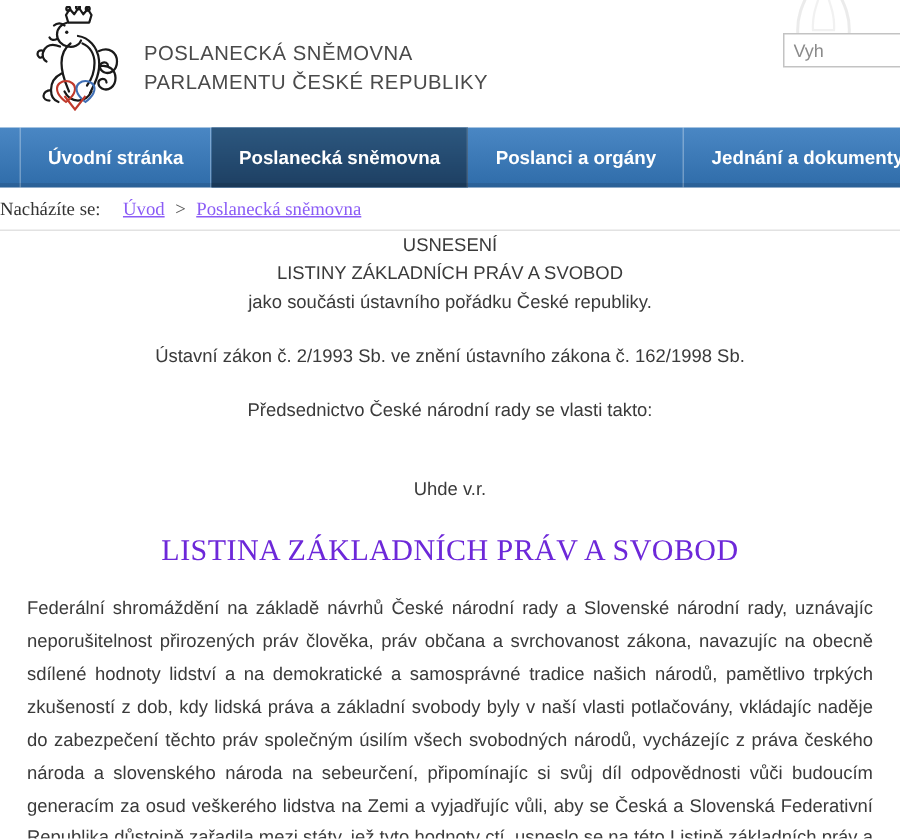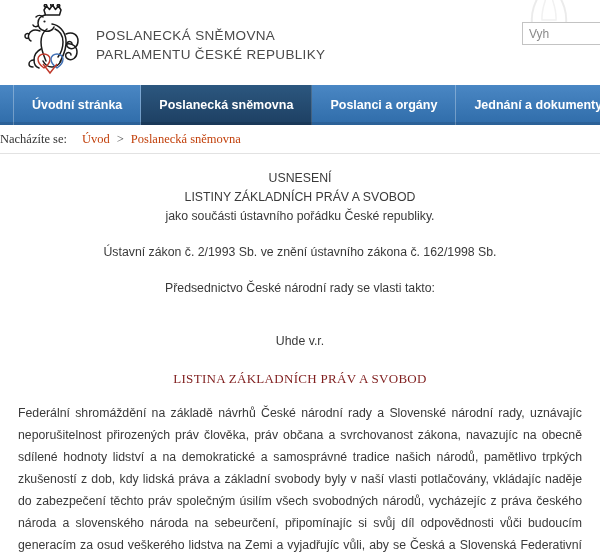--- a/index.html
+++ b/index.html
@@ -125,49 +125,49 @@
     border-bottom: 1px solid #e2e2e2;
     display: flex;
     align-items: center;
     font-family: "Liberation Serif", serif;
     font-size: 12.5px;
     color: #333333;
     box-sizing: border-box;
   }
   .bc-label { margin-right: 15px; }
   .bc-link {
-    color: #c2410c;
+    color: #8b5cf6;
+    text-decoration: underline;
     cursor: pointer;
   }
   .bc-sep {
     margin: 0 7px;
     color: #555555;
   }
 
   
   .content {
     padding: 0 18px;
     box-sizing: border-box;
   }
   .center-line {
     text-align: center;
     font-size: 12.3px;
     color: #3a3a3a;
     line-height: 1.55;
   }
   .usneseni-block {
-    margin-top: 15px;
   }
   .gap-md { height: 17px; }
 
   .doc-title {
     text-align: center;
     font-family: "Liberation Serif", serif;
-    font-size: 13px;
-    color: #7f1d1d;
+    font-size: 20px;
+    color: #6d28d9;
     letter-spacing: 0.3px;
     margin-top: 20px;
     margin-bottom: 16px;
     font-weight: normal;
   }
 
   .body-par {
     font-size: 12.3px;
     line-height: 1.78;
     color: #3a3a3a;

